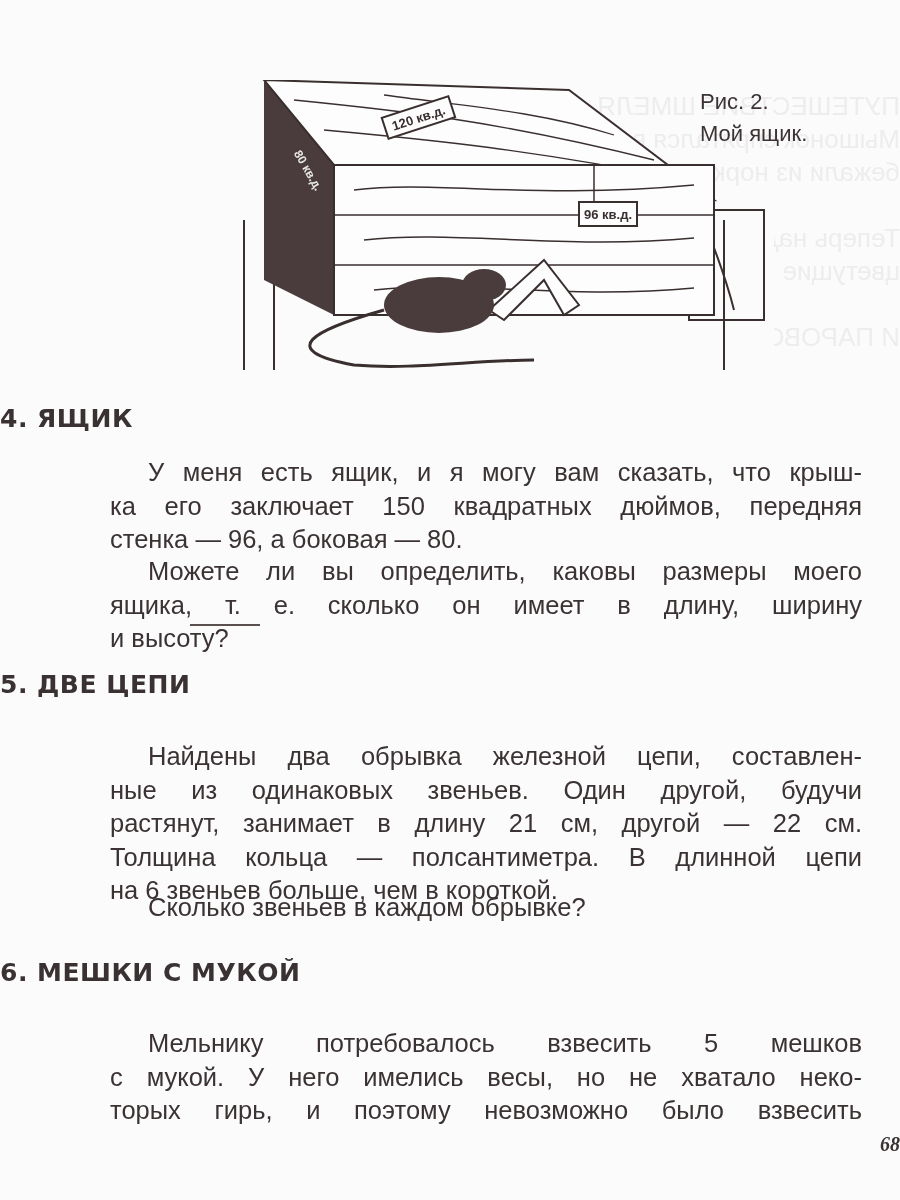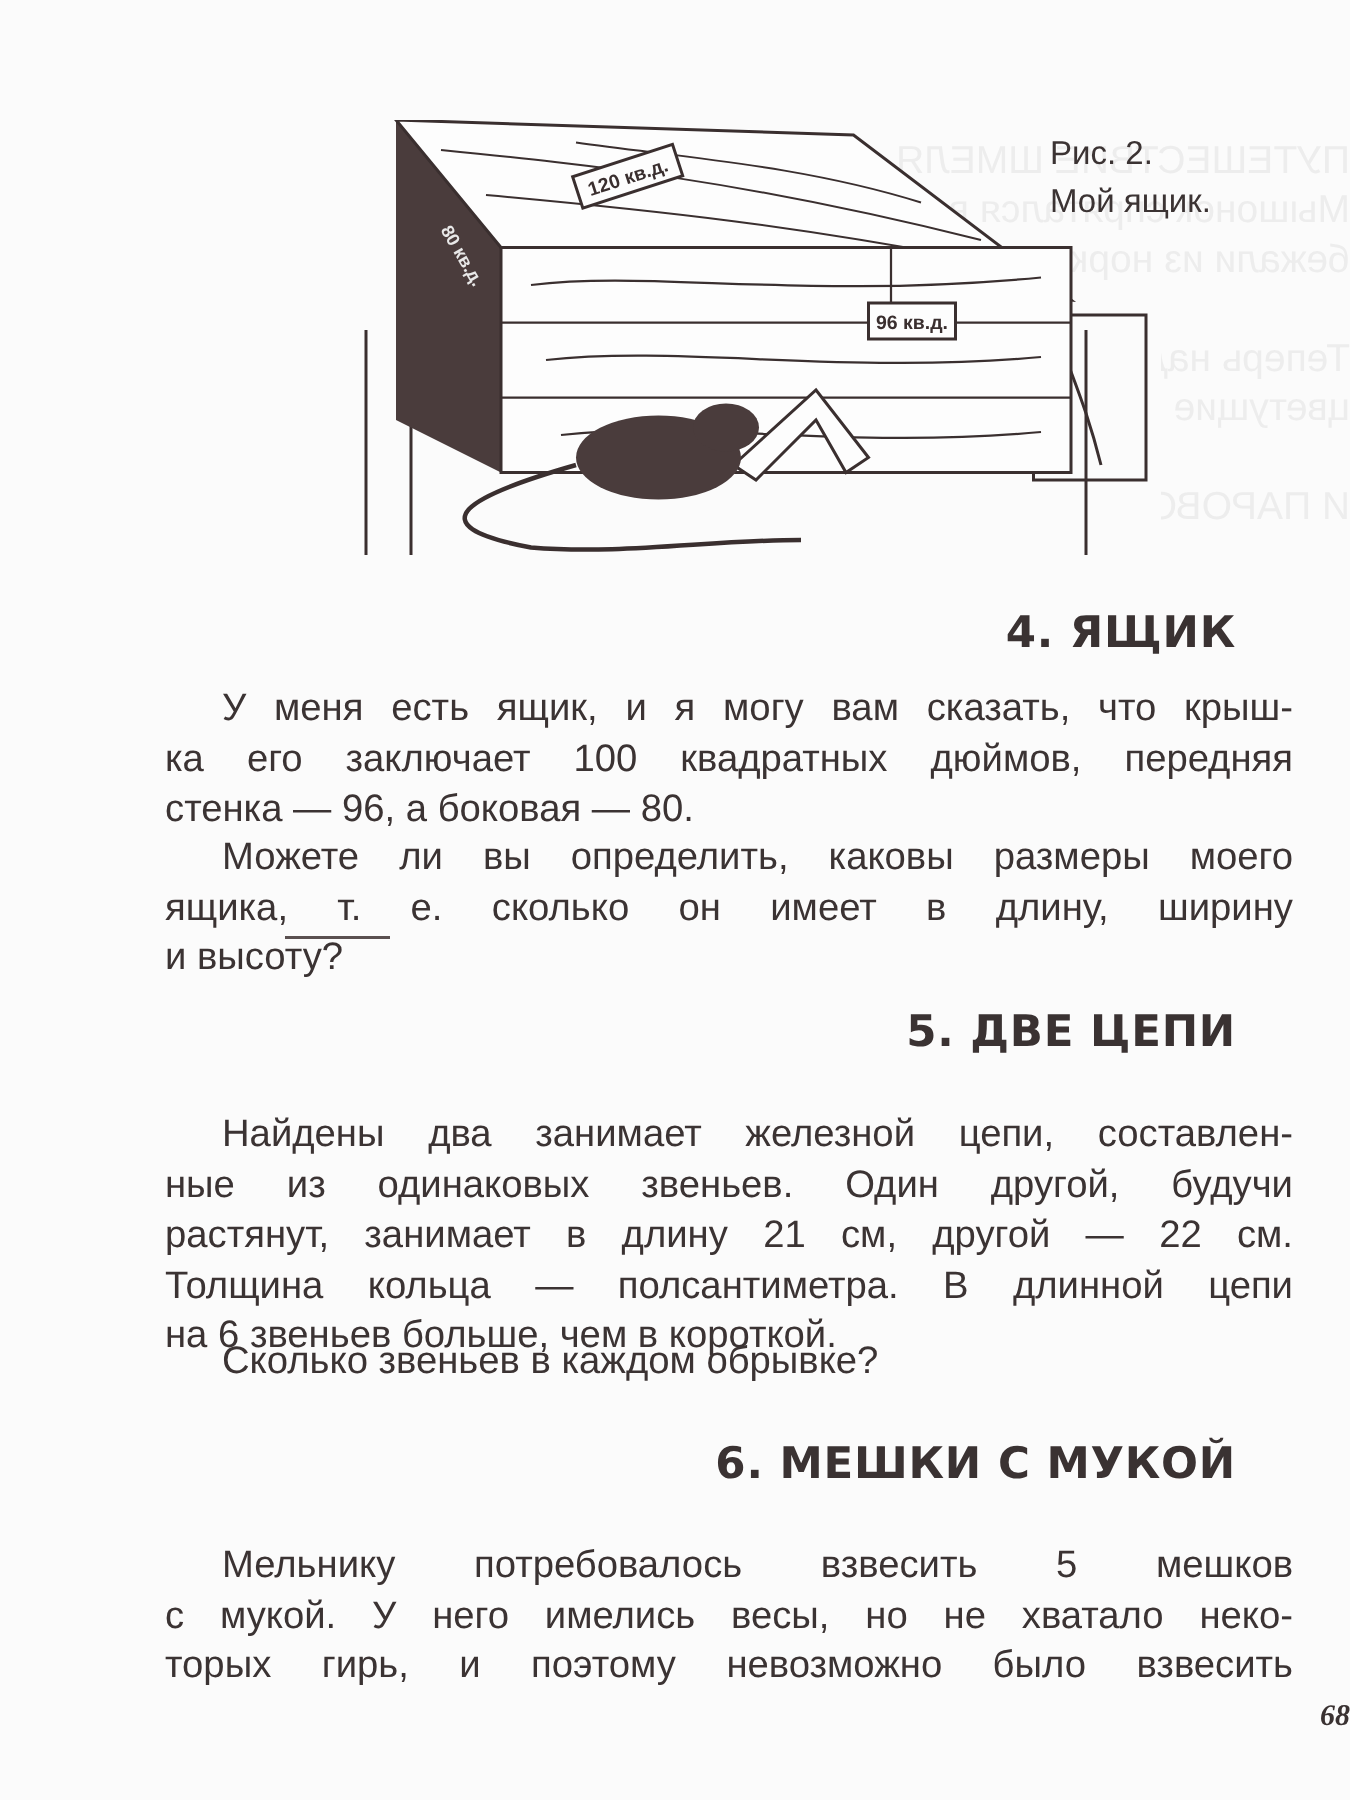--- a/index.html
+++ b/index.html
@@ -18,23 +18,23 @@
   }
   .figure {
     position: absolute; left: 234px; top: 80px; width: 540px; height: 290px;
   }
   .figure svg { width: 100%; height: 100%; }
   .caption {
     position: absolute; left: 700px; top: 86px;
     font-size: 22px; line-height: 32px; color: #3b3333;
   }
   .heading {
-    position: absolute; left: 0; width: 824px; text-align: right;
+    position: absolute; left: 0; width: 824px; text-align: left;
     font-family: "DejaVu Sans", sans-serif; font-weight: bold;
-    font-size: 29px; letter-spacing: 0.5px; color: #3a3232;
+    font-size: 25px; letter-spacing: 0.5px; color: #3a3232;
   }
   .para {
     position: absolute; left: 110px; width: 752px;
     font-size: 25.5px; line-height: 33.5px; color: #3b3333;
     text-align: justify;
     margin-top: 13px;
   }
   .para .line { display: block; text-align: justify; text-align-last: justify; white-space: nowrap; }
   .para .line.last { text-align-last: left; }
   .indent { padding-left: 38px; }
@@ -111,33 +111,33 @@
   </div>
 
   <div class="caption">
     <div>Рис. 2.</div>
     <div>Мой ящик.</div>
   </div>
 
   <div class="heading" style="top:404px;">4. ЯЩИК</div>
   <div class="para" style="top:443px;">
     <span class="line indent">У меня есть ящик, и я могу вам сказать, что крыш-</span>
-    <span class="line">ка его заключает 100 квадратных дюймов, передняя</span>
+    <span class="line">ка его заключает 150 квадратных дюймов, передняя</span>
     <span class="line last">стенка — 96, а боковая — 80.</span>
   </div>
   <div class="para" style="top:542px;">
     <span class="line indent">Можете ли вы определить, каковы размеры моего</span>
     <span class="line">ящика, т. е. сколько он имеет в длину, ширину</span>
     <span class="line last">и высоту?</span>
   </div>
   <div class="rule"></div>
 
   <div class="heading" style="top:670px;">5. ДВЕ ЦЕПИ</div>
   <div class="para" style="top:727px;">
-    <span class="line indent">Найдены два занимает железной цепи, составлен-</span>
+    <span class="line indent">Найдены два обрывка железной цепи, составлен-</span>
     <span class="line">ные из одинаковых звеньев. Один другой, будучи</span>
     <span class="line">растянут, занимает в длину 21 см, другой — 22 см.</span>
     <span class="line">Толщина кольца — полсантиметра. В длинной цепи</span>
     <span class="line last">на 6 звеньев больше, чем в короткой.</span>
   </div>
   <div class="para" style="top:878px;">
     <span class="line indent last">Сколько звеньев в каждом обрывке?</span>
   </div>
 
   <div class="heading" style="top:958px;">6. МЕШКИ С МУКОЙ</div>

